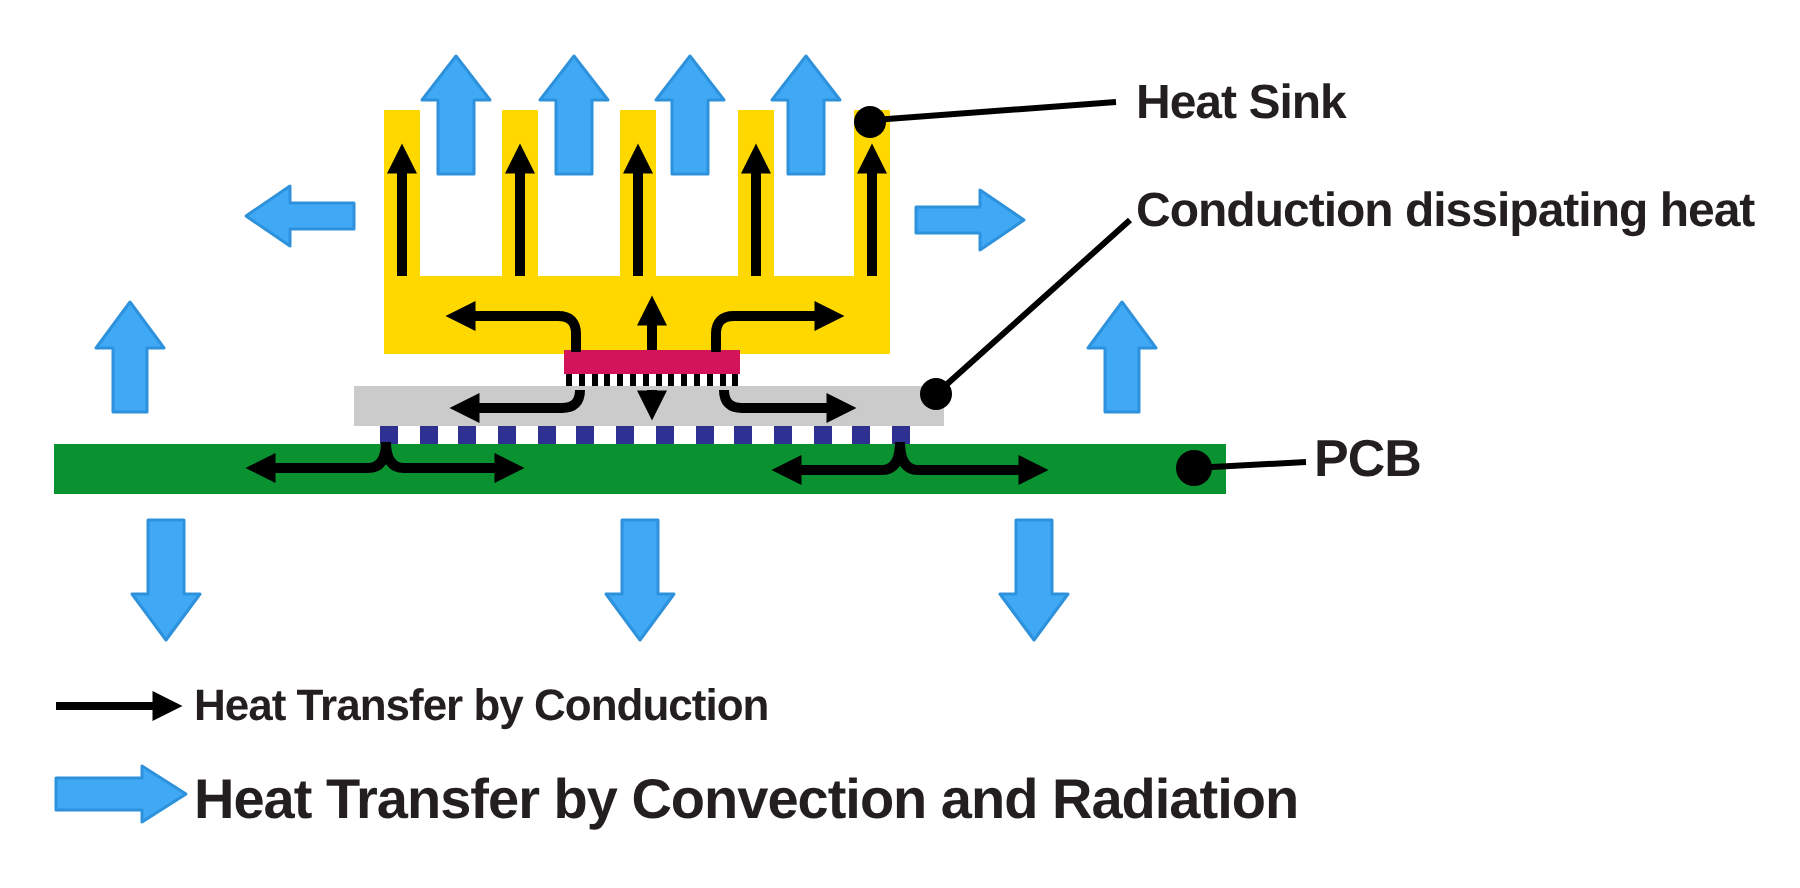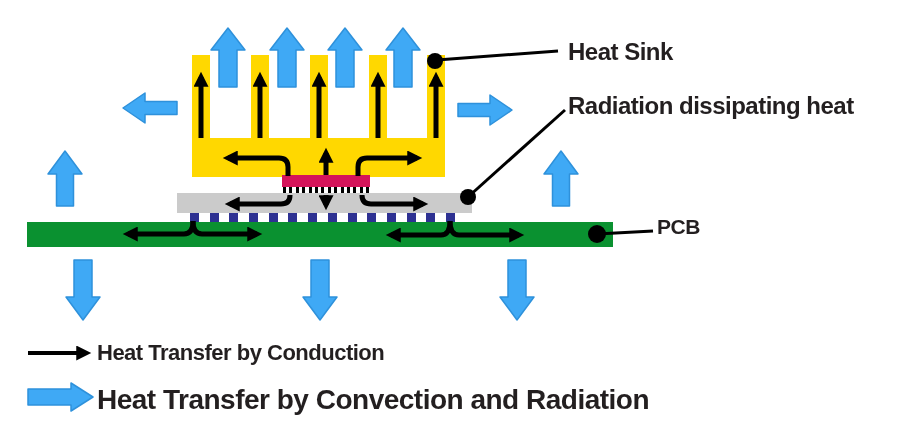--- a/index.html
+++ b/index.html
@@ -20,21 +20,21 @@
   .conv{fill:var(--c-blue);stroke:var(--c-blue-edge);stroke-width:1.5;stroke-linejoin:round;}
   .cond{fill:none;stroke:var(--c-black);}
   .leader{stroke:var(--c-black);stroke-width:3;}
   .ldot{fill:var(--c-black);}
   .lbl{
     position:absolute;color:var(--c-text);font-weight:700;font-size:24px;
     letter-spacing:-0.5px;white-space:nowrap;line-height:1.1;
   }
   .lbl-heatsink{left:568px;top:39px;}
   .lbl-component{left:568px;top:93px;}
-  .lbl-pcb{left:657px;top:215px;font-size:21px;}
+  .lbl-pcb{left:657px;top:215px;font-size:26px;}
   .lbl-legend1{left:97px;top:341px;font-size:22px;}
   .lbl-legend2{left:97px;top:385px;font-size:28px;}
 </style>
 </head>
 <body>
 
 <div class="canvas">
 
   <div class="shape heatsink" id="hs-base" style="left: 192px; top: 138px; width: 253px; height: 39px;"></div>
 
@@ -98,18 +98,18 @@
       <path d="M28 353 L86 353" class="cond" stroke-width="4" marker-end="url(#ah)"></path>
       <line x1="437" y1="60" x2="558" y2="51" class="leader"></line>
       <circle cx="435" cy="61" r="8" class="ldot"></circle>
       <line x1="468" y1="197" x2="565" y2="110" class="leader"></line>
       <circle cx="468" cy="197" r="8" class="ldot"></circle>
       <line x1="597" y1="234" x2="653" y2="231" class="leader"></line>
       <circle cx="597" cy="234" r="9" class="ldot"></circle>
     </svg>
 
   <div class="lbl lbl-heatsink">Heat Sink</div>
-  <div class="lbl lbl-component">Radiation dissipating heat</div>
+  <div class="lbl lbl-component">Conduction dissipating heat</div>
   <div class="lbl lbl-pcb">PCB</div>
 
   <div class="lbl lbl-legend1">Heat Transfer by Conduction</div>
   <div class="lbl lbl-legend2">Heat Transfer by Convection and Radiation</div>
 </div>
 
 </body></html>

